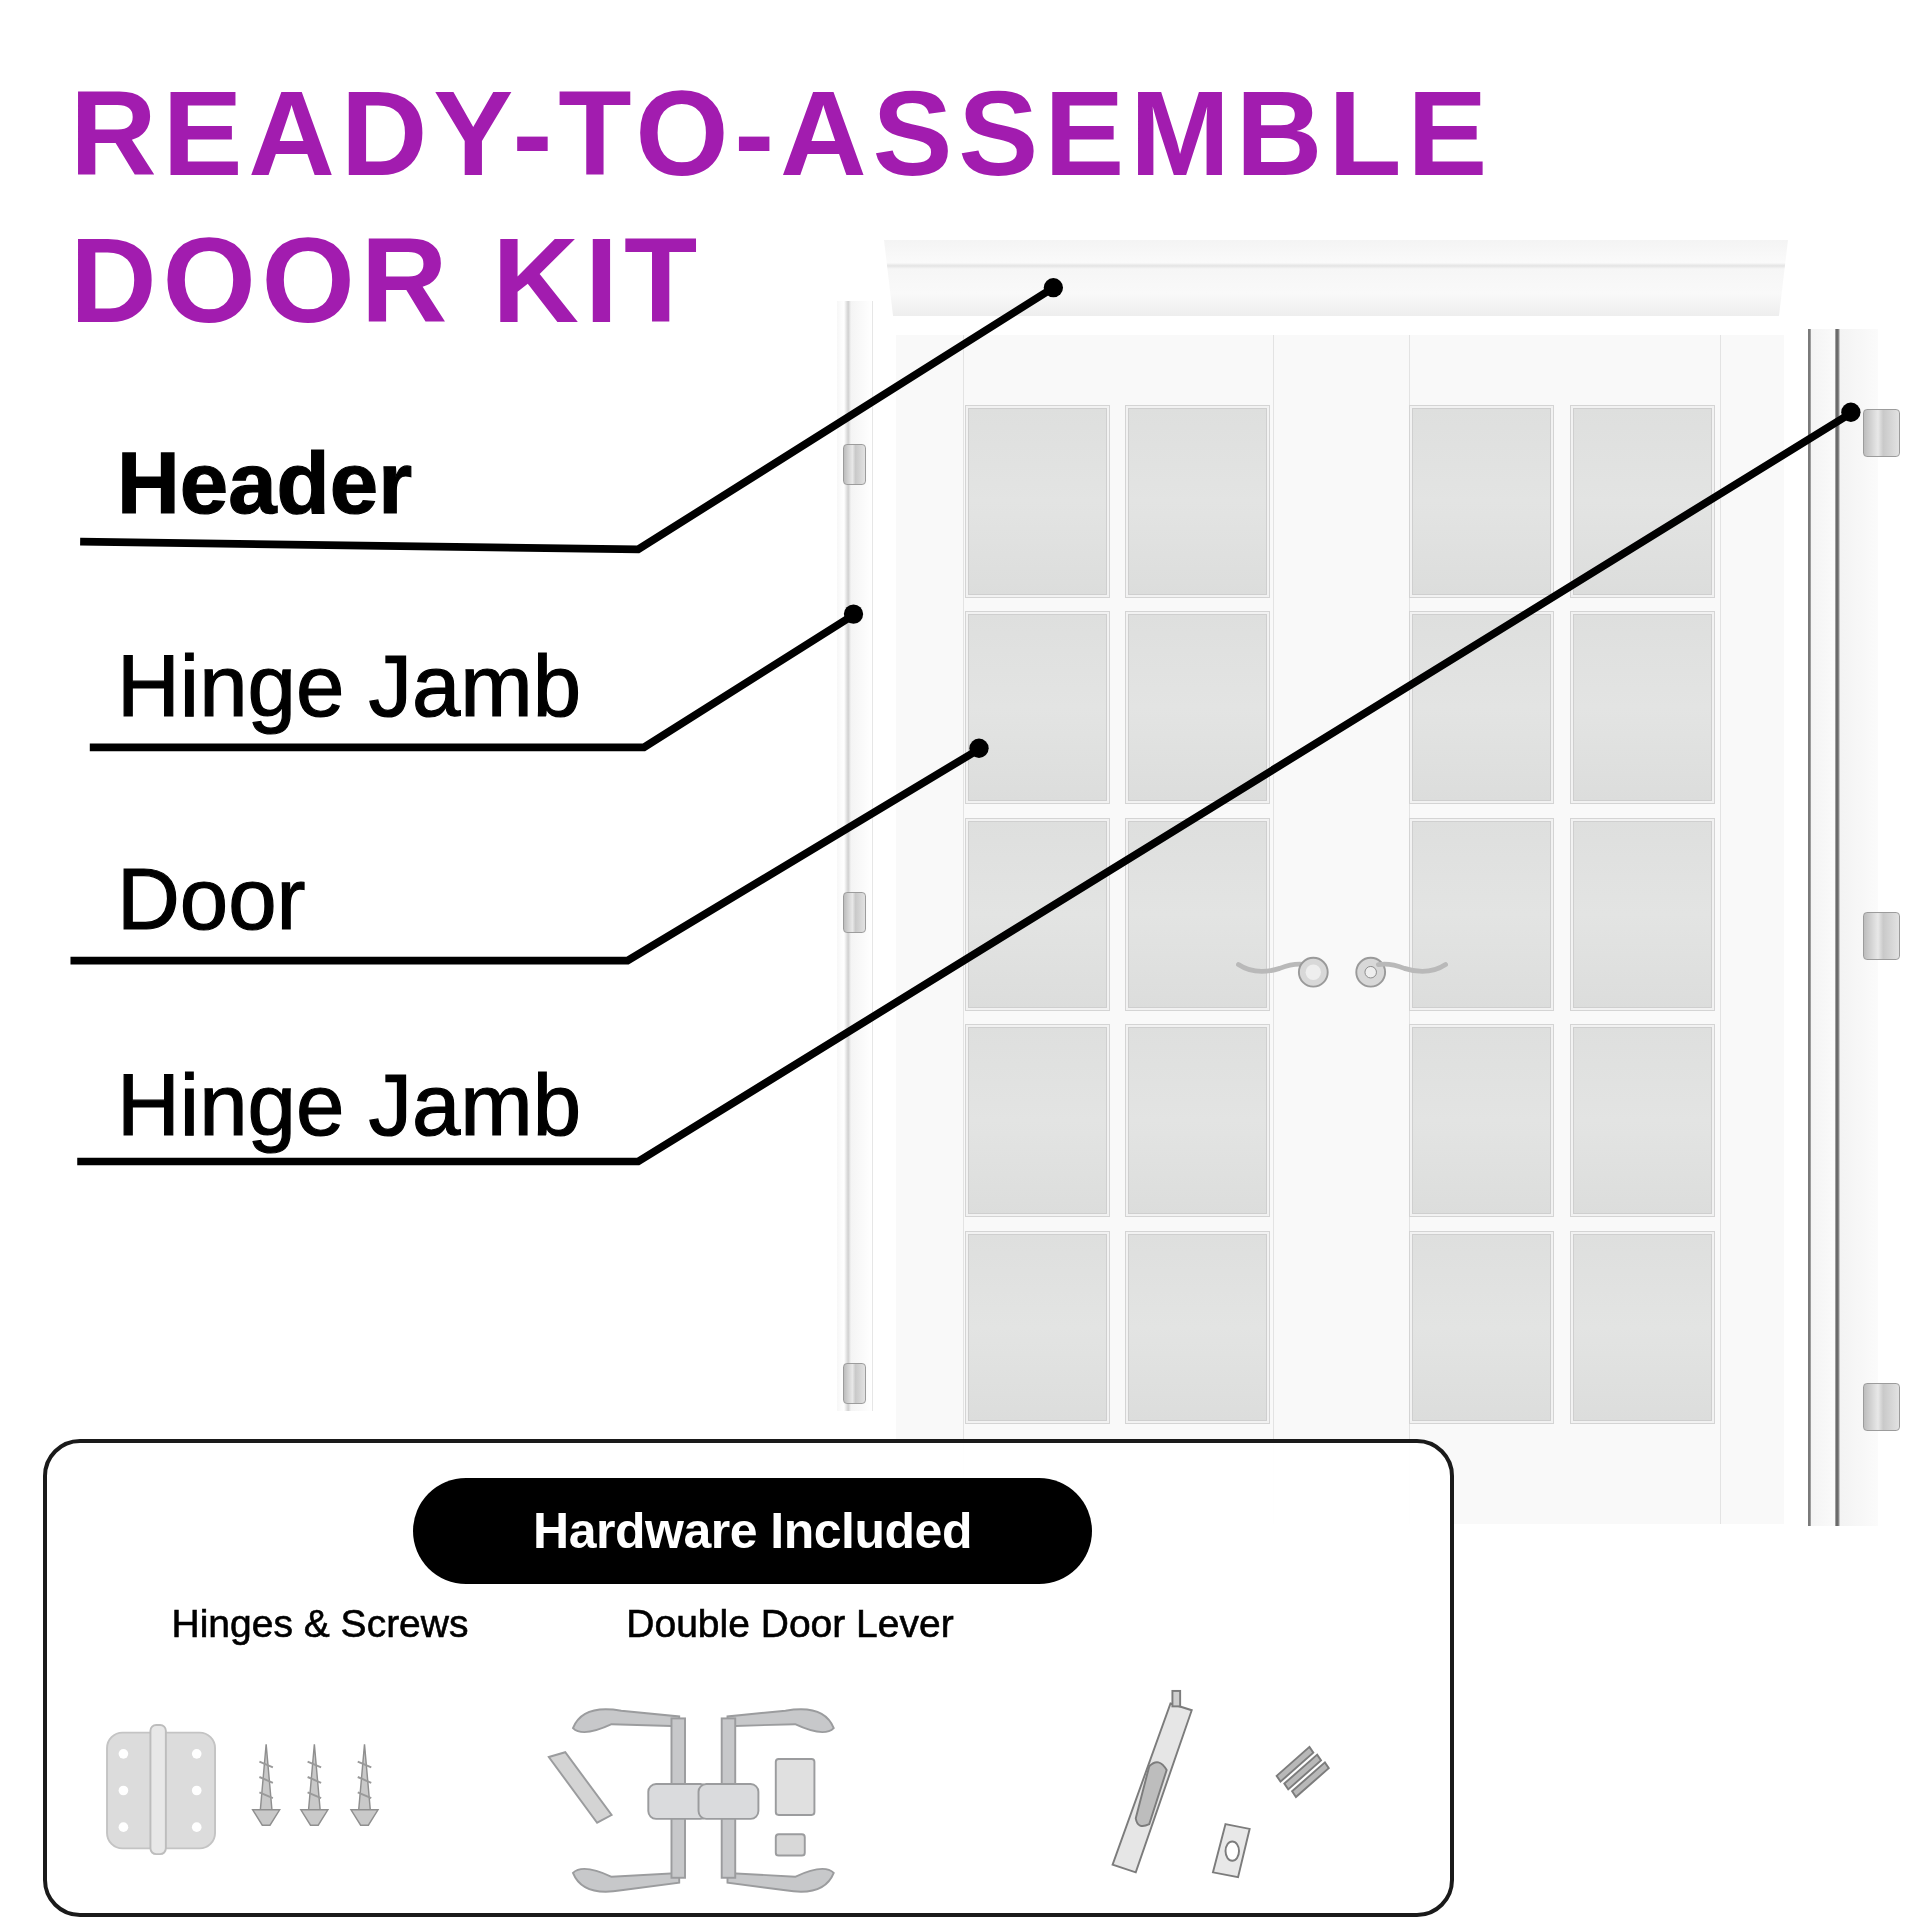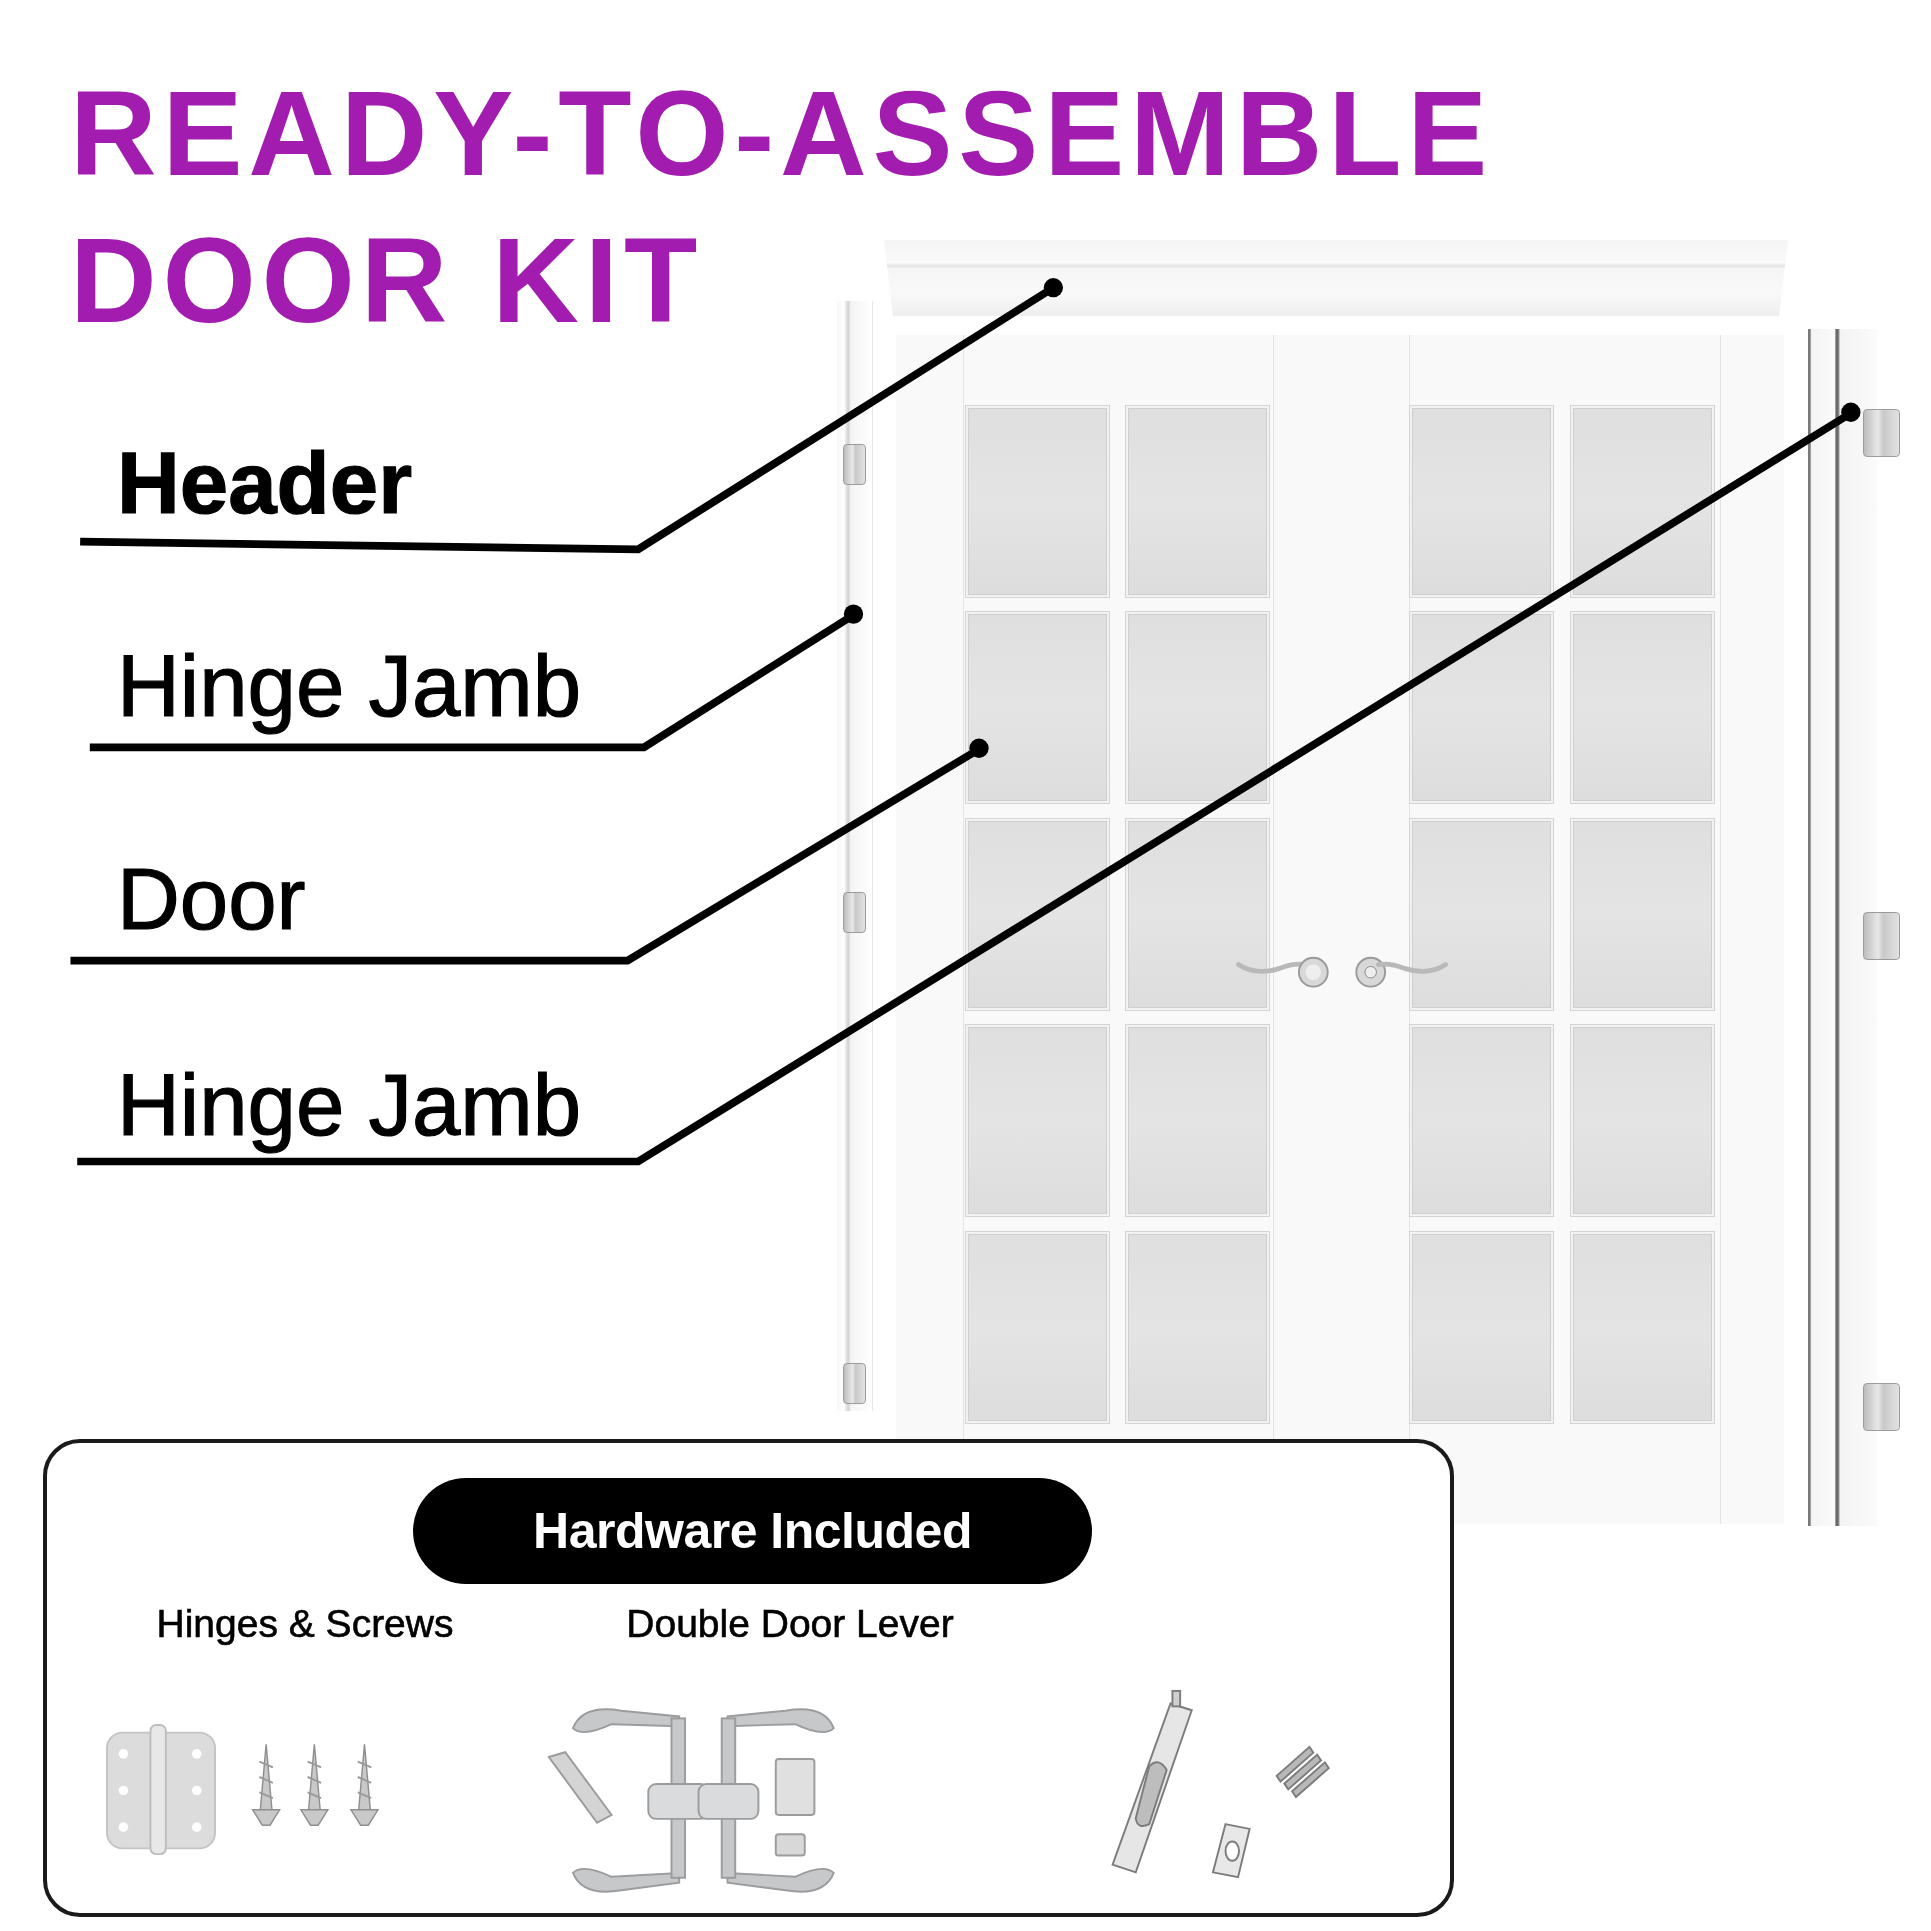--- a/index.html
+++ b/index.html
@@ -127,21 +127,21 @@
     <circle cx="1091" cy="298" r="10"></circle>
     <circle cx="884" cy="636" r="10"></circle>
     <circle cx="1014" cy="775" r="10"></circle>
     <circle cx="1917" cy="427" r="10"></circle>
   </g>
 </svg>
 
 <div class="abs hw-box">
   <div class="hw-pill">Hardware Included</div>
 
-  <div class="hw-item" style="left:7px; width:502px;">
+  <div class="hw-item" style="left:22px; width:502px;">
     <div class="hw-item-title">Hinges &amp; Screws</div>
   </div>
   <div class="hw-item" style="left:492px; width:502px;">
     <div class="hw-item-title">Double Door Lever</div>
   </div>
   <div class="hw-item" style="left:975px; width:483px;">
   </div>
 
   <svg class="hw-img" style="left:55px; top:280px" width="309" height="135" viewBox="0 0 320 140">
     <rect x="5" y="10" width="112" height="120" rx="16" fill="#dcdcdc" stroke="#c4c4c4" stroke-width="2"></rect>

